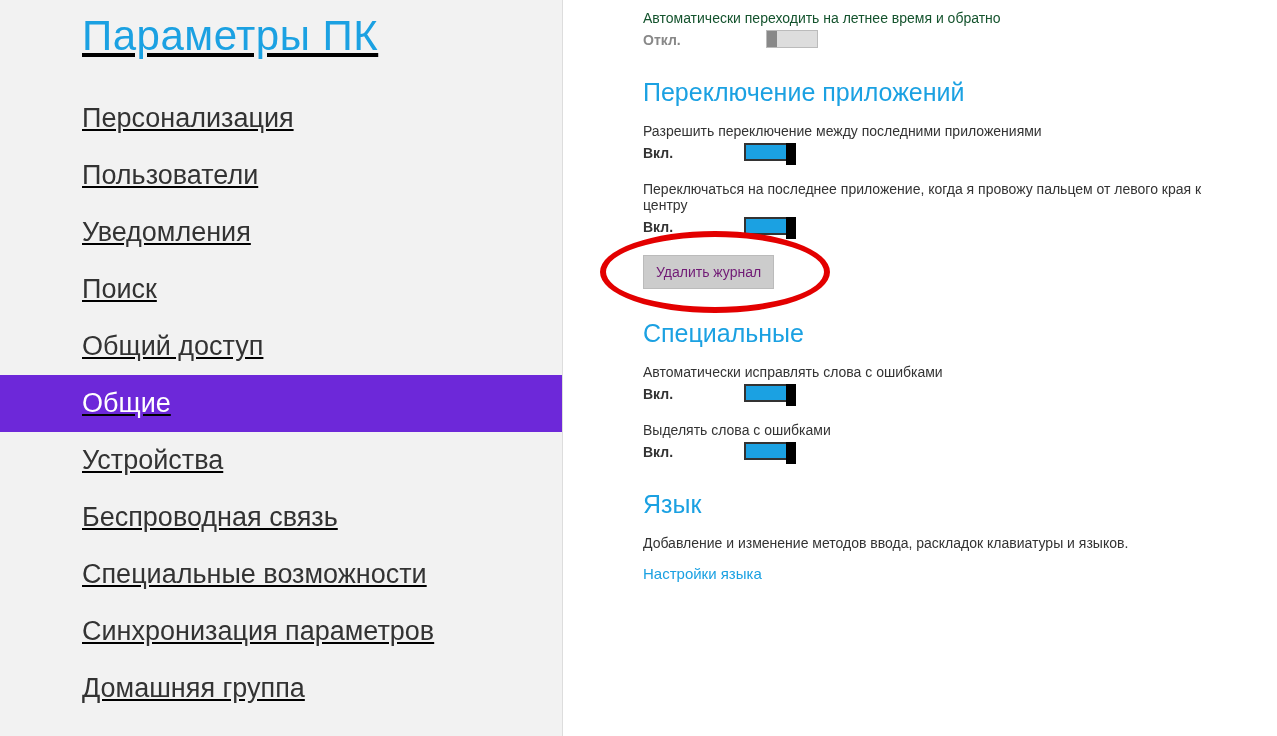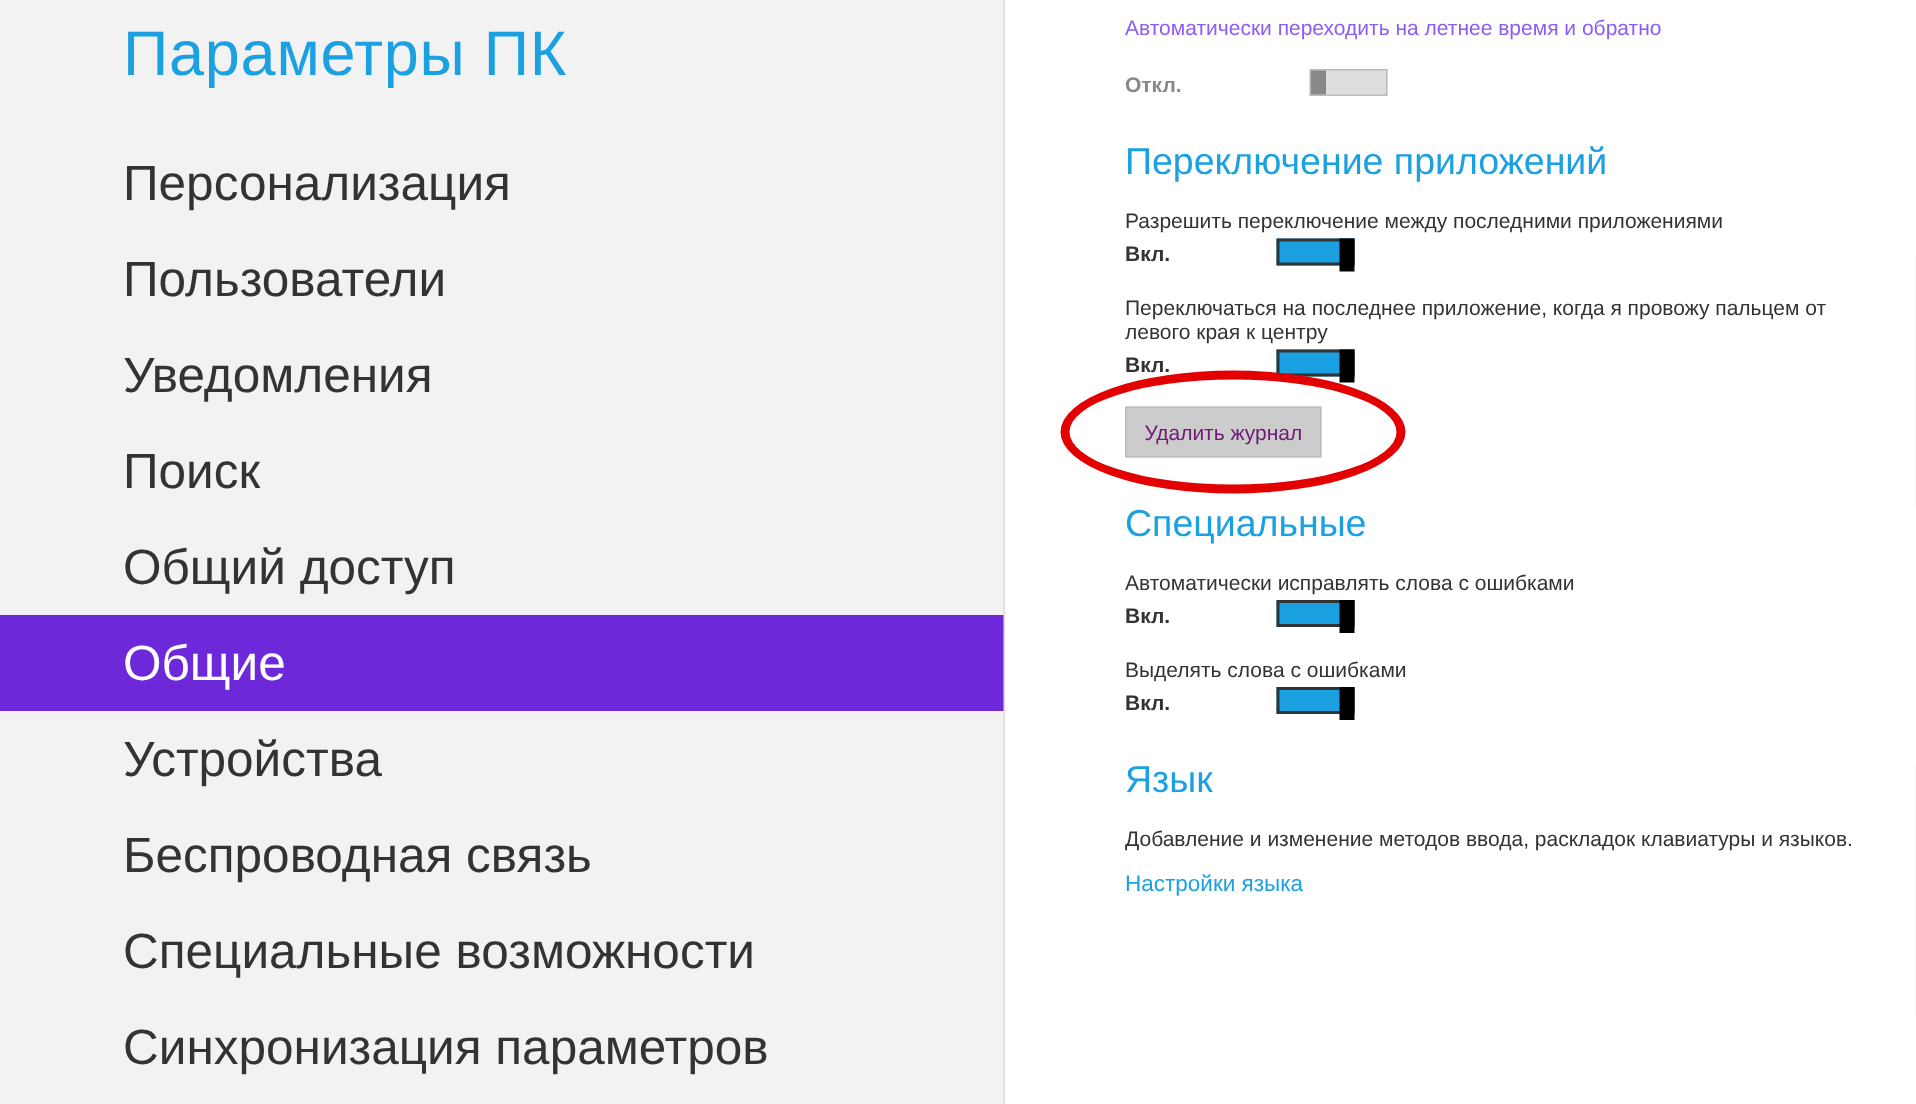--- a/index.html
+++ b/index.html
@@ -9,56 +9,57 @@
       font-family: "Segoe UI", "Segoe UI Light", Arial, sans-serif;
     }
     body {
       width: 1277px;
       height: 736px;
       background: #fff;
       display: flex;
       overflow: hidden;
     }
     .sidebar {
-      width: 670px;
+      width: 563px;
       background: #f2f2f2;
       padding-top: 12px;
       border-right: 1px solid #ddd;
+      text-decoration: underline;
     }
     .sidebar-title {
       font-size: 42px;
       font-weight: 300;
       color: #1ba1e2;
       padding-left: 82px;
       letter-spacing: 0.5px;
       margin-bottom: 30px;
     }
     .sidebar-item {
-      font-size: 33px;
+      font-size: 27px;
       font-weight: 300;
       color: #333;
       padding: 13px 0 13px 82px;
       cursor: pointer;
     }
     .sidebar-item.selected {
       background: #6d28d9;
       color: #fff;
     }
     .content {
       flex: 1;
       padding: 10px 40px 0 80px;
       overflow: hidden;
     }
     .setting-block {
       margin-bottom: 20px;
     }
     .setting-desc {
       font-size: 14px;
-      color: #8b5cf6;
-      margin-bottom: 20px;
+      color: #14532d;
+      margin-bottom: 4px;
     }
     .setting-desc-dark {
       font-size: 14px;
       color: #333;
       margin-bottom: 4px;
     }
     .toggle-row {
       display: flex;
       align-items: flex-end;
       margin-top: 4px;

